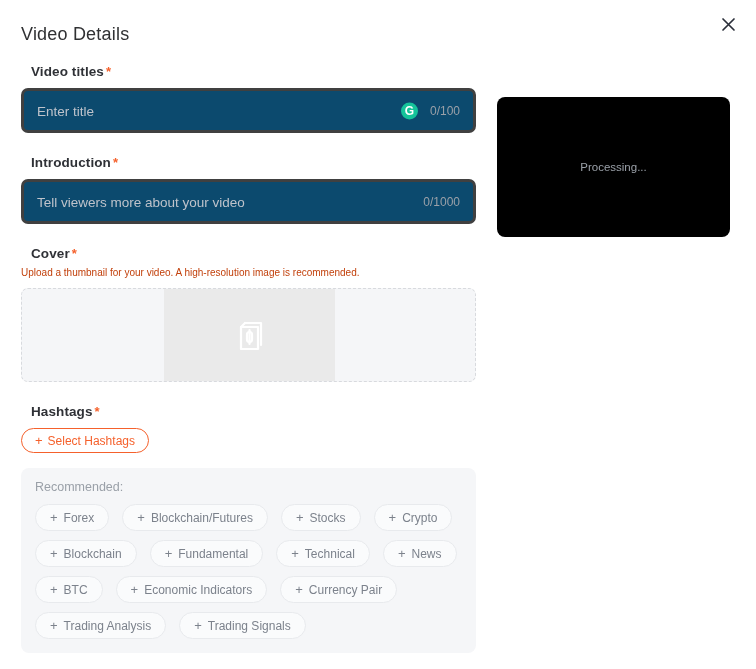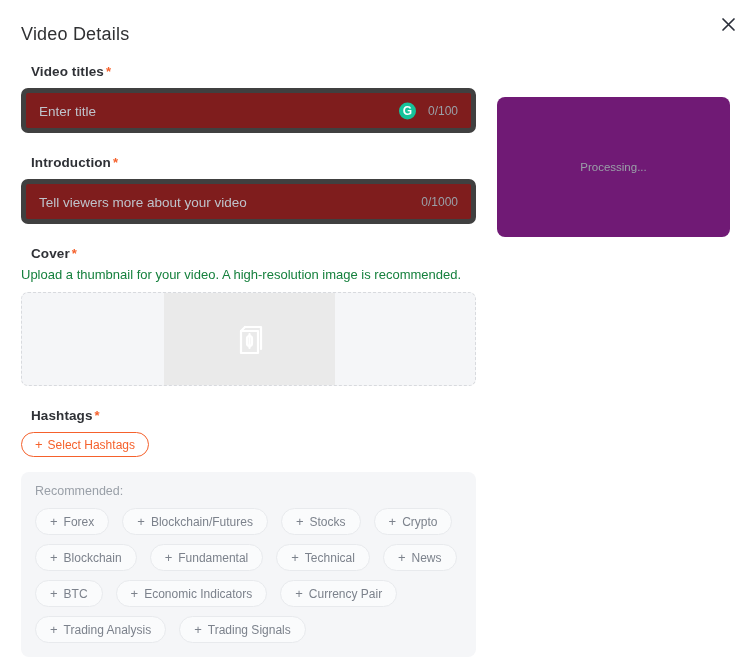--- a/index.html
+++ b/index.html
@@ -28,22 +28,22 @@
   
   .left-col { position: absolute; left: 21px; top: 64px; width: 455px; }
 
   .field-label {
     font-size: 13.5px; color: #2f3136; font-weight: 600;
     margin-bottom: 9px; letter-spacing: .1px; margin-left: 10px;
   }
   .req { color: #f5612c; font-size: 13px; margin-left: 2px; }
 
   .input-box {
-    position: relative; width: 455px; background: #7f1d1d;
-    border-radius: 7px; border: 5px solid #404040;
+    position: relative; width: 455px; background: #0c4a6e;
+    border-radius: 7px; border: 3px solid #404040;
   }
   .input-title { height: 45px; }
   .input-intro { height: 45px; }
   .input-box .ph {
     position: absolute; left: 13px; top: 50%; transform: translateY(-50%);
     font-size: 13.5px; color: #bfc3cb;
   }
   .input-box .counter {
     position: absolute; right: 13px; top: 50%; transform: translateY(-50%);
     font-size: 12px; color: #9aa0a8;
@@ -52,21 +52,21 @@
     position: absolute; right: 55px; top: 50%; transform: translateY(-50%);
     width: 17px; height: 17px; border-radius: 50%;
     background: #15c39a; color: #fff;
     font-size: 12px; font-weight: 700; line-height: 17px;
     text-align: center; cursor: pointer;
   }
 
   .section { margin-top: 22px; }
 
   .helper-text {
-    font-size: 13px; color: #15803d; margin-top: -3px; margin-bottom: 10px;
+    font-size: 10px; color: #c2410c; margin-top: -3px; margin-bottom: 10px;
   }
 
   
   .cover-box {
     position: relative; width: 455px; height: 94px;
     background: #f5f6f8;
     border: 1px dashed #d8dade; border-radius: 7px;
     overflow: hidden; cursor: pointer;
   }
   .cover-inner {
@@ -99,21 +99,21 @@
     height: 27px; padding: 0 14px;
     background: #fafbfc; border: 1px solid #e8eaed; border-radius: 14px;
     font-size: 12px; color: #7c828c; white-space: nowrap; cursor: pointer;
   }
   .tag-pill .plus { font-size: 13px; color: #7c828c; line-height: 1; }
 
   
   .preview-panel {
     position: absolute; left: 497px; top: 97px;
     width: 233px; height: 140px;
-    background: #701a75; border-radius: 8px;
+    background: #000000; border-radius: 8px;
     display: flex; align-items: center; justify-content: center;
   }
   .preview-panel .status { font-size: 11.5px; color: #9aa0a8; }
 </style>
 </head>
 <body>
 
 <div class="page">
 
   <div class="page-title">Video Details</div>

